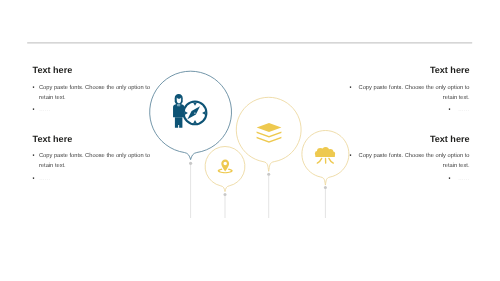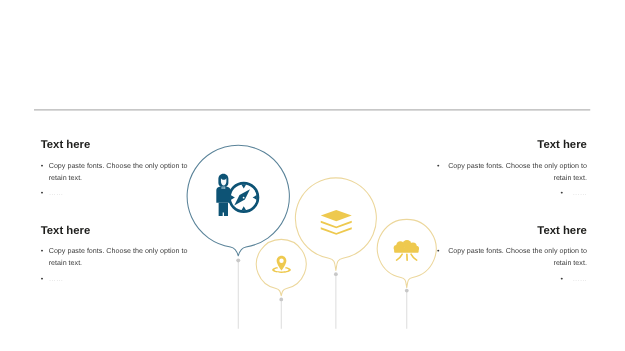--- a/index.html
+++ b/index.html
@@ -1,18 +1,18 @@
 <!DOCTYPE html>
 <html><head>
 <meta charset="utf-8">
 <style>
   html,body{margin:0;padding:0;}
   body{width:500px;height:281px;background:#ffffff;font-family:"Liberation Sans",sans-serif;overflow:hidden;position:relative;
        -webkit-font-smoothing:antialiased;text-rendering:geometricPrecision;}
-  .slide{position:absolute;left:0;top:0;width:500px;height:218px;background:#fff;overflow:hidden;margin-top:45px;}
+  .slide{position:absolute;left:0;top:0;width:500px;height:218px;background:#fff;overflow:hidden;}
   #art{position:absolute;left:0;top:0;width:500px;height:281px;}
   .tblock{position:absolute;transform:translateZ(0);}
   .title{font-size:9.07px;font-weight:bold;color:#1d1d1b;letter-spacing:0px;line-height:1;}
   .blist{margin:0;padding:0;}
   .brow{position:relative;font-size:5.72px;color:#3d3d3d;line-height:9.8px;}
   .brow .dot{position:absolute;left:0;top:0;}
   .brow .txt{display:block;}
   .left .brow .txt{margin-left:6.4px;}
   .right{text-align:right;}
   .right .brow{text-align:right;}

